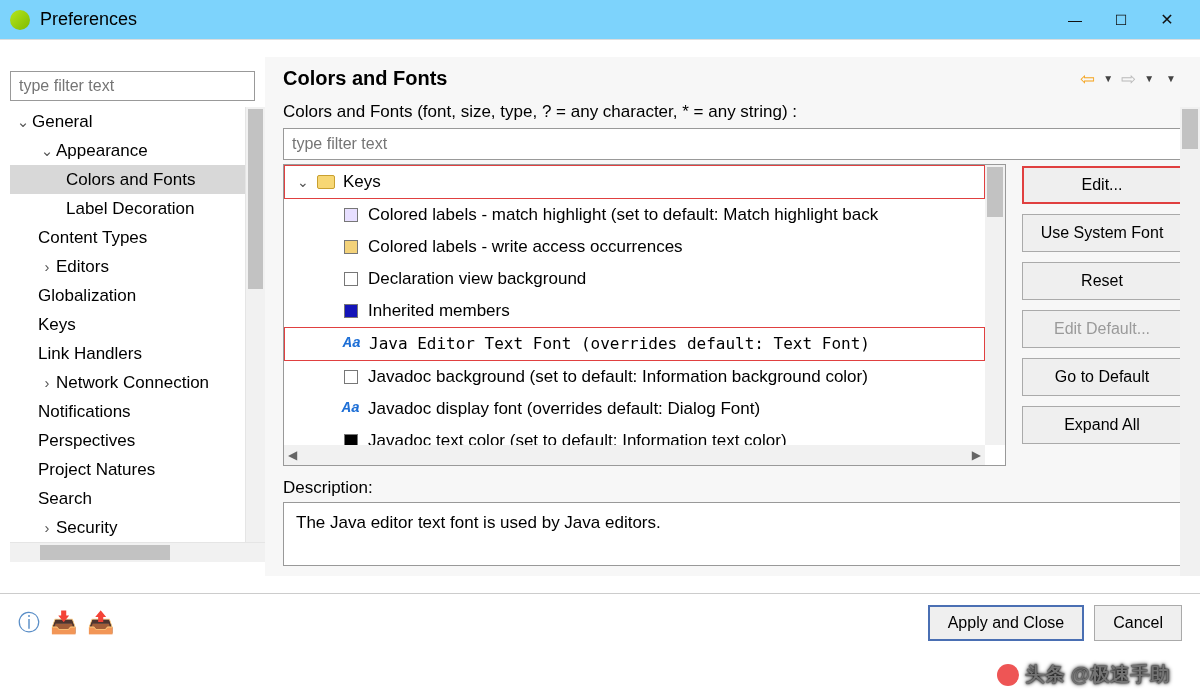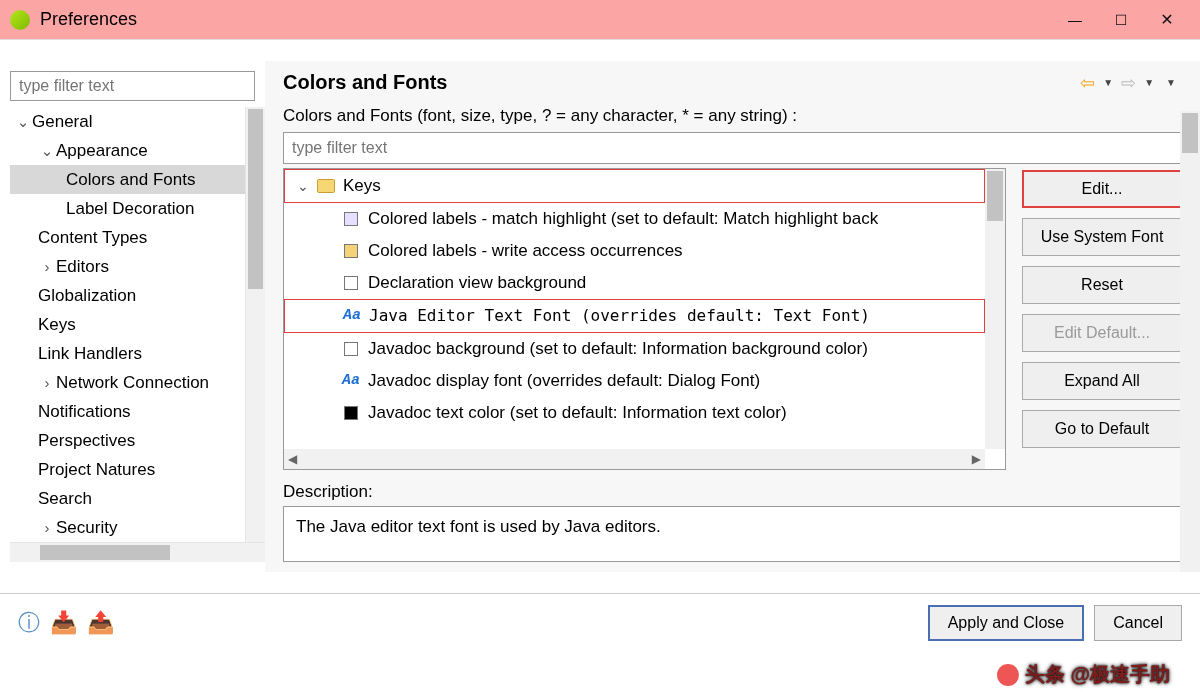--- a/index.html
+++ b/index.html
@@ -8,21 +8,21 @@
   font-size: 16px;
   background: #fff;
   width: 1200px;
   height: 692px;
   overflow: hidden;
   position: relative;
   color: #000;
 }
 .titlebar {
   display: flex; align-items: center; height: 40px;
-  padding: 0 10px; background: #fca5a5; border-bottom: 1px solid #ddd;
+  padding: 0 10px; background: #7dd3fc; border-bottom: 1px solid #ddd;
 }
 .titlebar .appicon {
   width: 20px; height: 20px; border-radius: 50%;
   background: linear-gradient(135deg,#b5e61d,#7fba00); margin-right: 10px;
 }
 .titlebar .title { font-size: 18px; }
 .titlebar .spacer { flex: 1; }
 .winbtn { width: 46px; height: 32px; display:flex; align-items:center; justify-content:center; font-size:14px; color:#111;}
 .winbtn.close { font-size:16px; }
 .main {
@@ -92,37 +92,37 @@
 .btn {
   height:38px; background:#efefef; border:1px solid #aaa;
   font-size:16px; display:flex; align-items:center; justify-content:center;
   cursor:default;
 }
 .btn.hl { border:2px solid #e04040; }
 .btn.dis { color:#9a9a9a;}
 .desc-lbl { margin-top:12px; font-size:17px;}
 .descbox {
   margin-top:4px; border:1px solid #999; background:#fff; padding:10px 12px;
-  height:56px; font-size:17px;
+  height:64px; font-size:17px;
 }
 .rp-scroll { width:20px; background:#f1f1f1; position:absolute; right:0; top:50px; bottom:0;}
 .rp-scroll .thumb{ position:absolute; left:2px; right:2px; top:2px; height:40px; background:#c2c2c2;}
 .bottombar {
   height:58px; display:flex; align-items:center; padding:0 18px; gap:10px;
 }
 .bottombar .help { color:#5a8ec7; font-size:22px;}
 .bottombar .sp { flex:1;}
 .bbtn {
   height:36px; padding:0 18px; background:#efefef; border:1px solid #aaa;
   font-size:16px; display:flex; align-items:center;
 }
 .bbtn.primary { border:2px solid #4a6fb3; }
 .watermark {
   position:absolute; right:30px; bottom:4px;
-  font-size:20px; font-weight:700; color:#7f1d1d;
+  font-size:20px; font-weight:700; color:#737373;
   text-shadow: 0 0 4px #000, 0 0 2px #000;
   display:flex; align-items:center; gap:6px;
 }
 .watermark .wmicon{
   width:22px;height:22px;border-radius:50%;background:#e55;display:inline-block;
 }
 </style>
 </head>
 <body>
 
@@ -236,20 +236,26 @@
                   <span class="sw" style="background:#f3d27a"></span>
                 </span>
               <span>Colored labels - write access occurrences</span>
             </div>
             <div class="listitem" style="padding-left:56px">
               <span class="icon">
                   <span class="sw" style="background:#fff"></span>
                 </span>
               <span>Declaration view background</span>
             </div>
+            <div class="listitem" style="padding-left:56px">
+              <span class="icon">
+                  <span class="sw" style="background:#1414b8"></span>
+                </span>
+              <span>Inherited members</span>
+            </div>
             <div class="listitem hl-red" style="padding-left:56px">
               <span class="icon aa-icon">Aa</span>
               <span class="monotxt">Java Editor Text Font (overrides default: Text Font)</span>
             </div>
             <div class="listitem" style="padding-left:56px">
               <span class="icon">
                   <span class="sw" style="background:#fff"></span>
                 </span>
               <span>Javadoc background (set to default: Information background color)</span>
             </div>
@@ -270,22 +276,22 @@
           <div class="hscroll2">
               <span class="ar">◀</span>
               <span class="ar">▶</span>
             </div>
         </div>
         <div class="btncol">
           <div class="btn hl">Edit...</div>
           <div class="btn">Use System Font</div>
           <div class="btn">Reset</div>
           <div class="btn dis">Edit Default...</div>
+          <div class="btn">Go to Default</div>
           <div class="btn">Expand All</div>
-          <div class="btn">Go to Default</div>
         </div>
       </div>
       <div class="desc-lbl">Description:</div>
       <div class="descbox">The Java editor text font is used by Java editors.</div>
     </div>
     <div class="rp-scroll">
         <div class="thumb"></div>
       </div>
   </div>
 </div>

